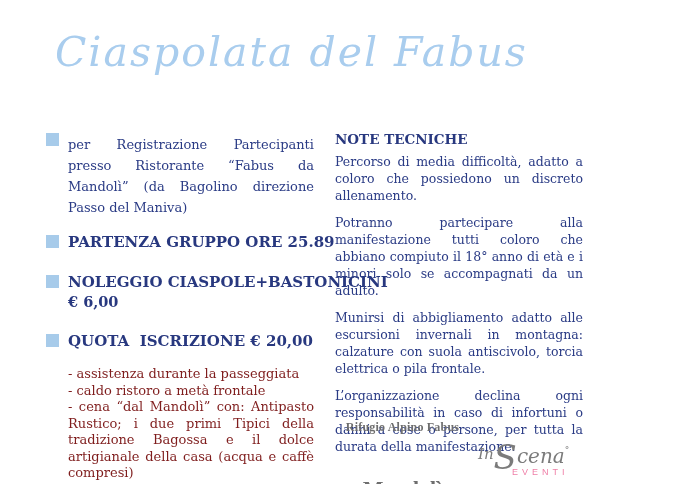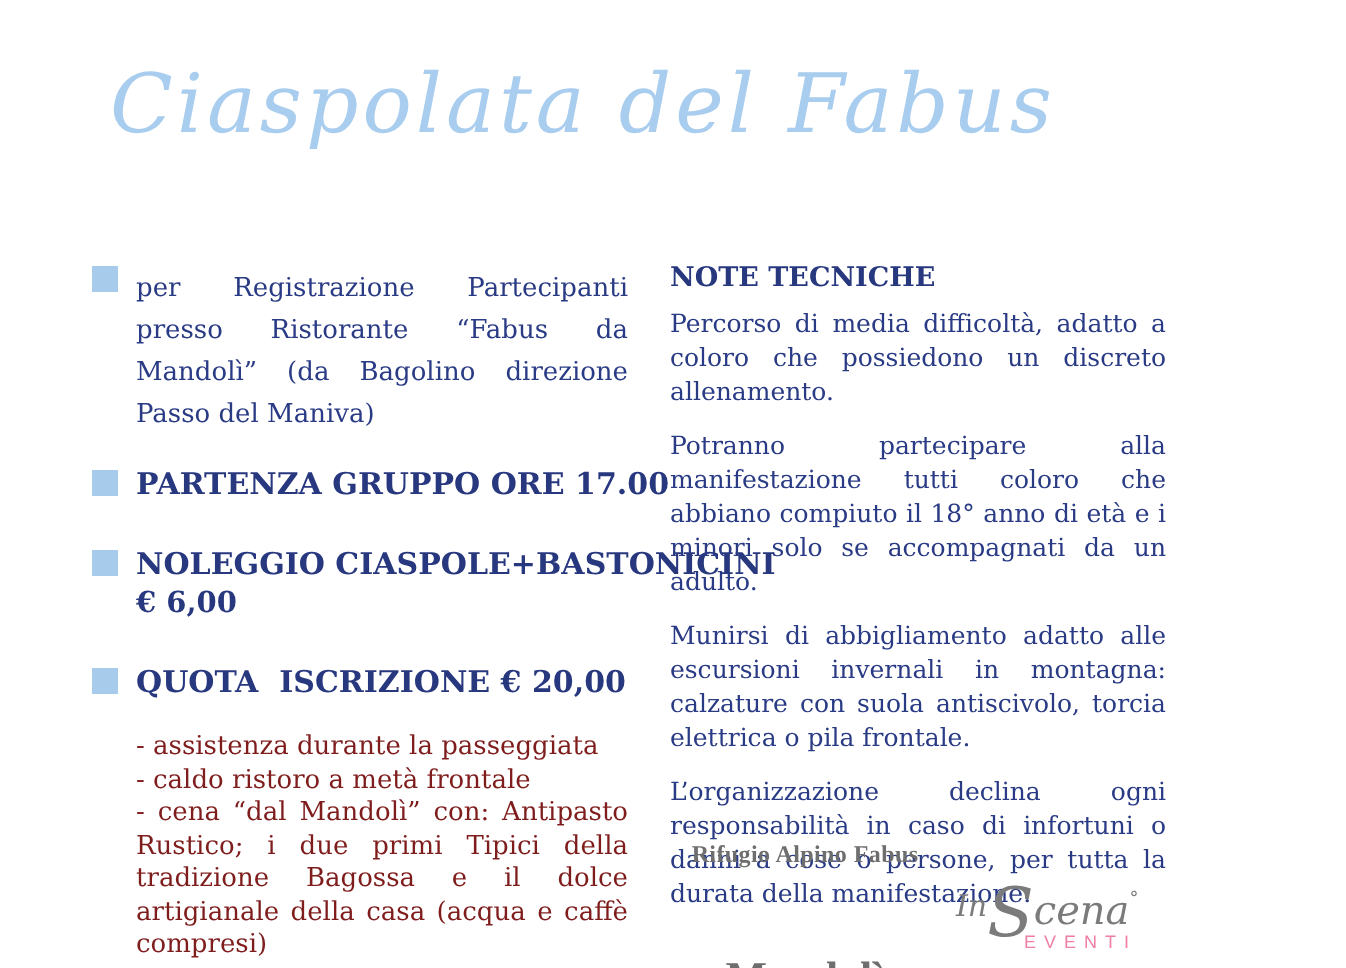--- a/index.html
+++ b/index.html
@@ -195,21 +195,21 @@
     <div class="bullet-item">
       <span class="bullet"></span>
       <div class="bullet-content">
         <div class="item-body">per Registrazione Partecipanti presso Ristorante “Fabus da Mandolì” (da Bagolino direzione Passo del Maniva)</div>
       </div>
     </div>
 
     <div class="bullet-item gap-lg">
       <span class="bullet"></span>
       <div class="bullet-content">
-        <div class="item-heading">PARTENZA GRUPPO ORE 17.00</div>
+        <div class="item-heading">PARTENZA GRUPPO ORE 25.89</div>
       </div>
     </div>
 
     <div class="bullet-item gap-lg">
       <span class="bullet"></span>
       <div class="bullet-content">
         <div class="item-heading">NOLEGGIO CIASPOLE+BASTONICINI</div>
         <div class="item-subheading">€ 6,00</div>
       </div>
     </div>

